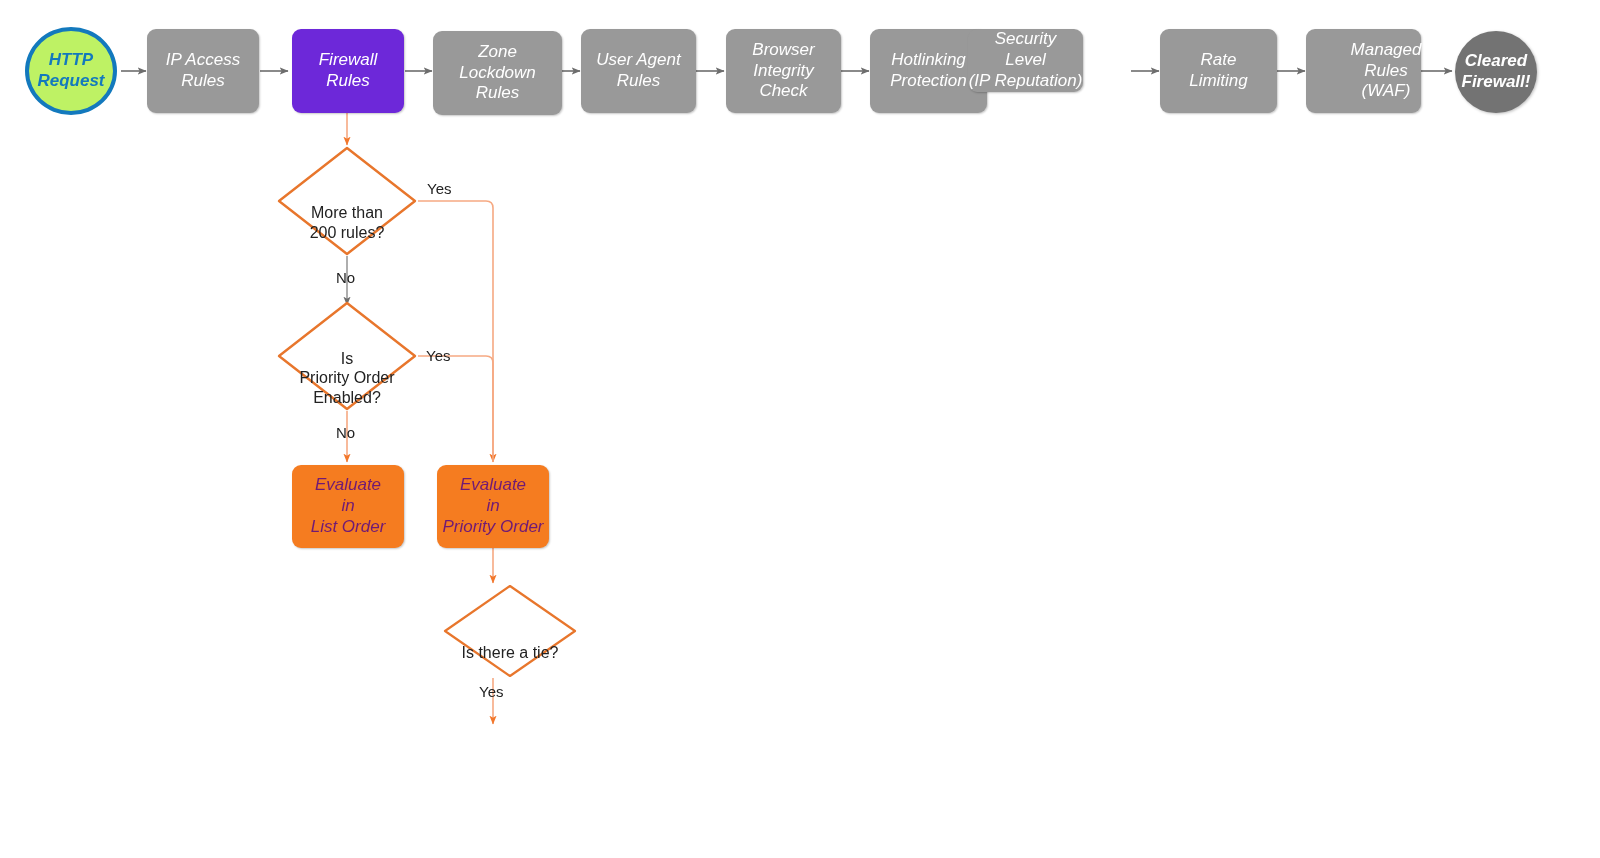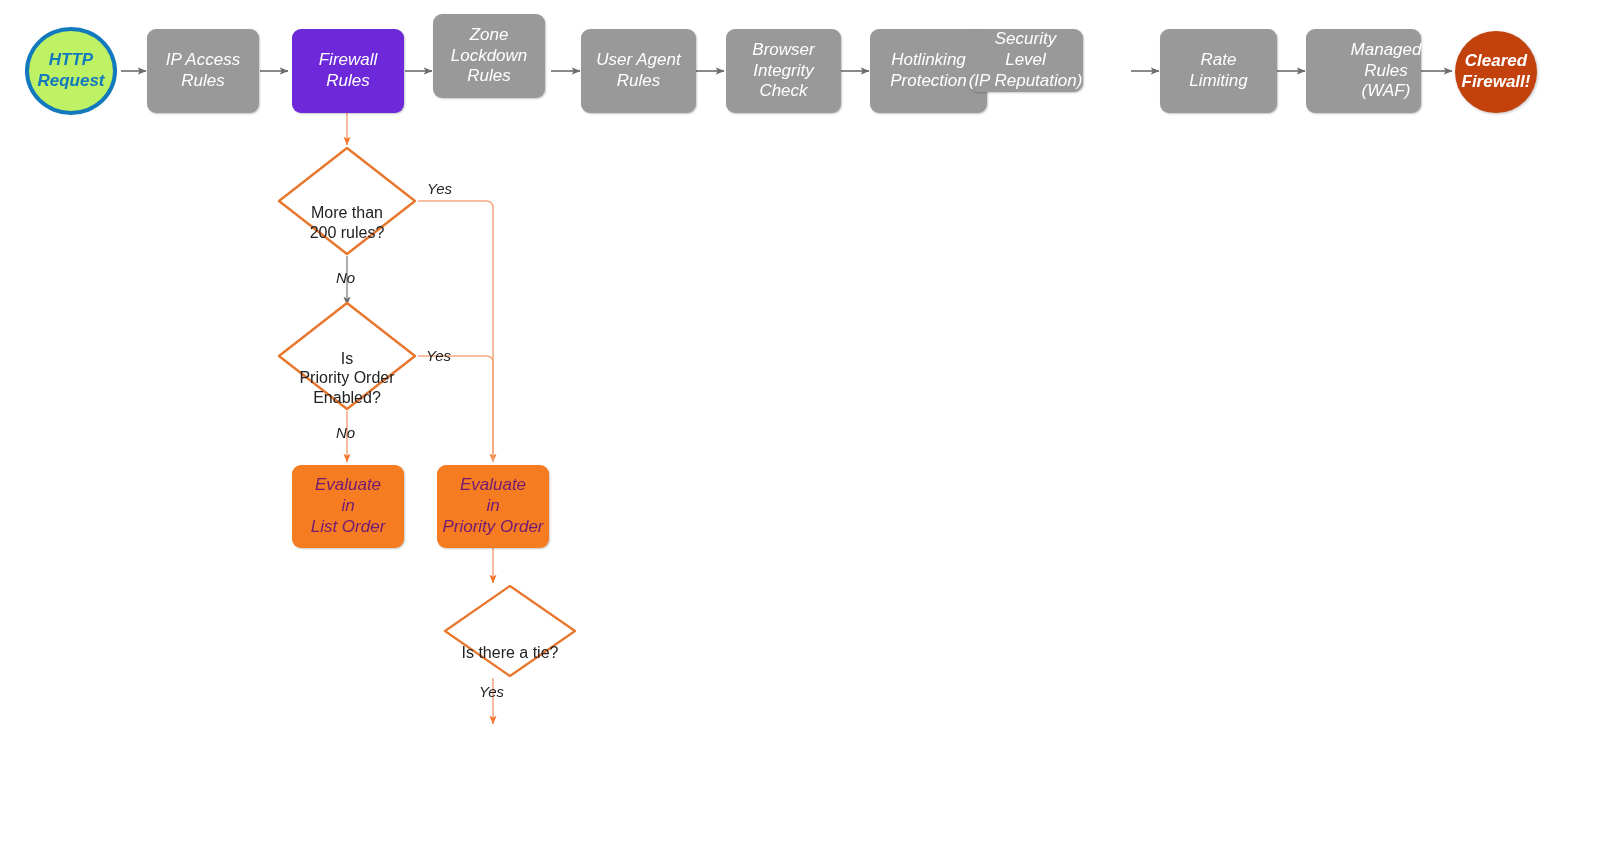--- a/index.html
+++ b/index.html
@@ -56,21 +56,21 @@
     font-style: italic;
     font-weight: bold;
     font-size: 17px;
   }
   .term.start {
     background: #bef264;
     border: 4px solid #1379BD;
     color: #1379BD;
   }
   .term.end {
-    background: #c2410c;
+    background: #737373;
     color: #ffffff;
     box-shadow: 1px 1px 3px rgba(0,0,0,0.25);
   }
 
   
   .decision {
     background: transparent;
   }
   .decision .dia-svg {
     position: absolute;
@@ -99,21 +99,20 @@
   }
 
   .proc .lbl, .term .lbl {
     white-space: pre-line;
     display: block;
   }
 
   
   .edge-label {
     position: absolute;
-    font-style: italic;
     font-size: 15px;
     color: #222222;
     white-space: nowrap;
   }
 </style>
 </head>
 <body>
 
 <div id="canvas">
 
@@ -177,21 +176,21 @@
   <div class="node proc gray" style="left:147px; top:29px; width:112px; height:84px;">
     <span class="lbl">IP Access
 Rules</span>
   </div>
 
   <div class="node proc orange" style="left:292px; top:29px; width:112px; height:84px;">
     <span class="lbl">Firewall
 Rules</span>
   </div>
 
-  <div class="node proc gray" style="left:433px; top:14px; width:112px; height:84px;">
+  <div class="node proc gray" style="left:433px; top:31px; width:129px; height:84px;">
     <span class="lbl">Zone
 Lockdown
 Rules</span>
   </div>
 
   <div class="node proc gray" style="left:581px; top:29px; width:115px; height:84px;">
     <span class="lbl">User Agent
 Rules</span>
   </div>
 

